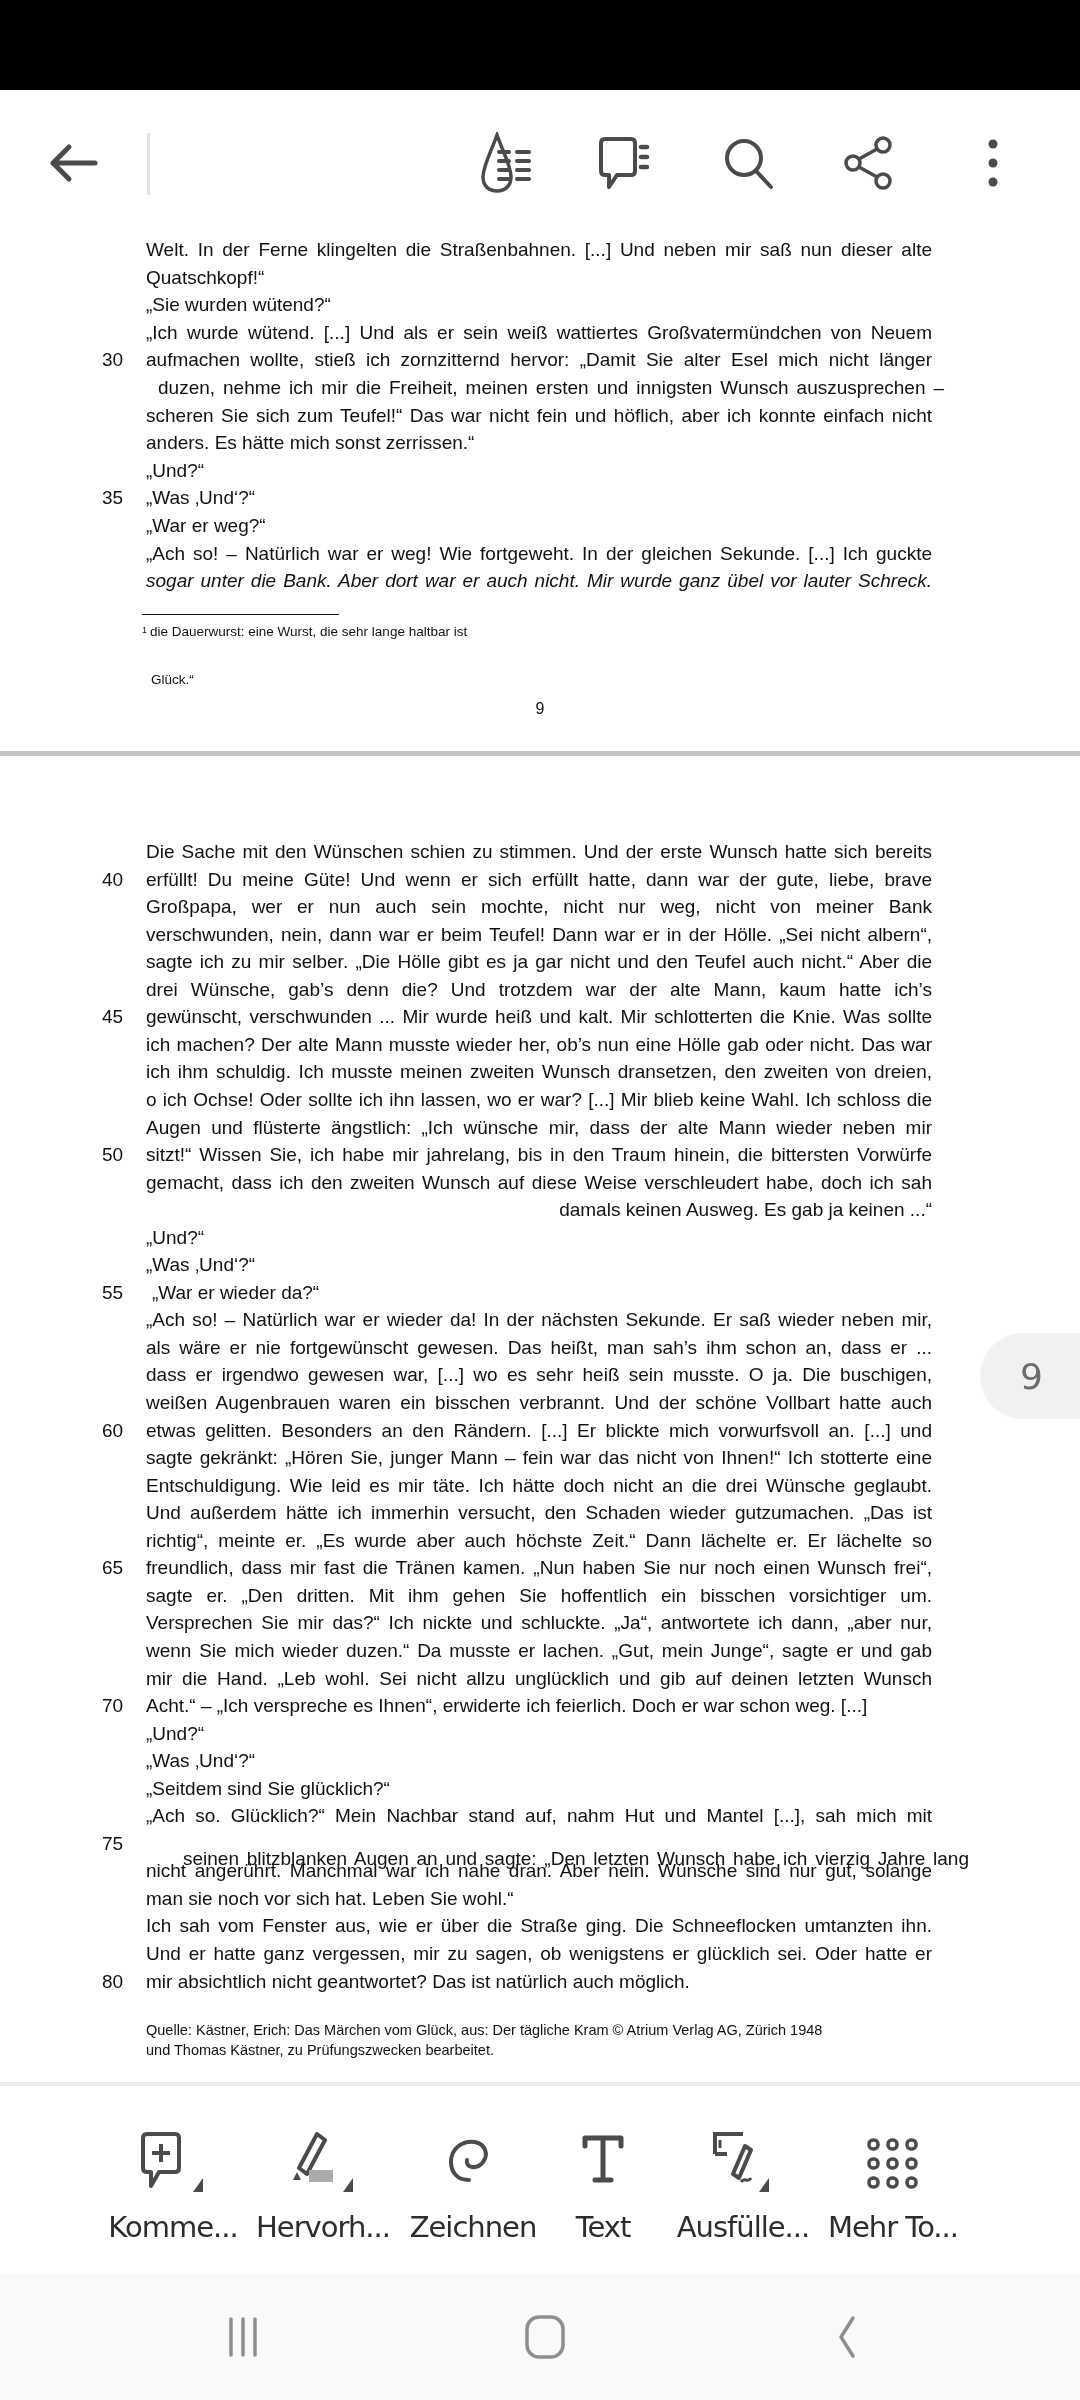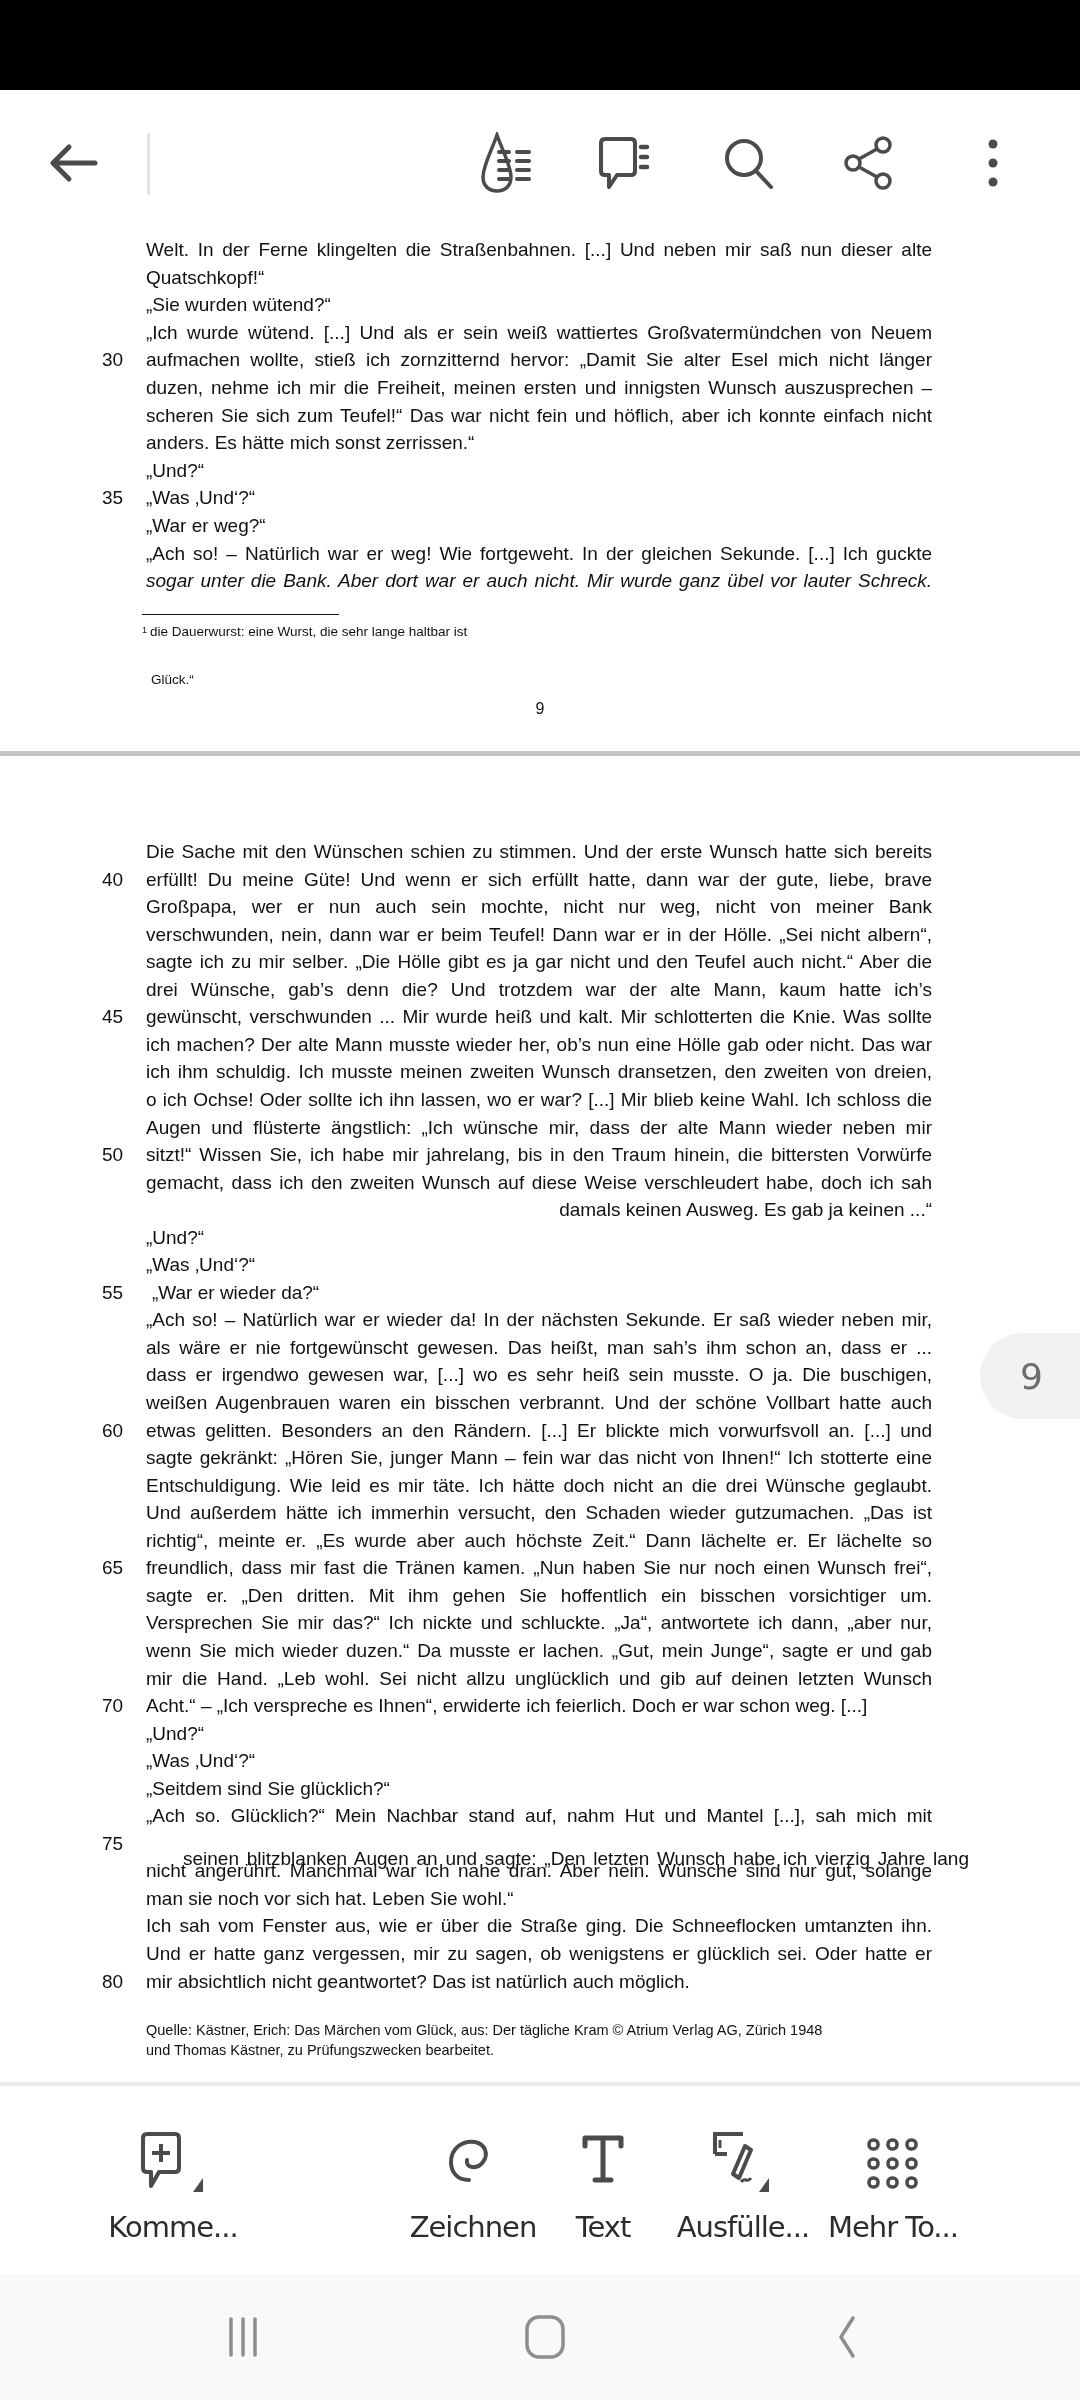--- a/index.html
+++ b/index.html
@@ -100,21 +100,21 @@
       <div class="line just" style="top: 0px;">Welt. In der Ferne klingelten die Straßenbahnen. [...] Und neben mir saß nun dieser alte</div>
       <div class="lnum" style="top: 27.6px;"></div>
       <div class="line" style="top: 27.6px;">Quatschkopf!“</div>
       <div class="lnum" style="top: 55.2px;"></div>
       <div class="line" style="top: 55.2px;">„Sie wurden wütend?“</div>
       <div class="lnum" style="top: 82.8px;"></div>
       <div class="line just" style="top: 82.8px;">„Ich wurde wütend. [...] Und als er sein weiß wattiertes Großvatermündchen von Neuem</div>
       <div class="lnum" style="top: 110.4px;">30</div>
       <div class="line just" style="top: 110.4px;">aufmachen wollte, stieß ich zornzitternd hervor: „Damit Sie alter Esel mich nicht länger</div>
       <div class="lnum" style="top: 138px;"></div>
-      <div class="line just" style="top: 138px;">duzen, nehme ich mir die Freiheit, meinen ersten und innigsten Wunsch auszusprechen –</div>
+      <div class="line just" style="top: 138px; margin-left: 12px;">duzen, nehme ich mir die Freiheit, meinen ersten und innigsten Wunsch auszusprechen –</div>
       <div class="lnum" style="top: 165.6px;"></div>
       <div class="line just" style="top: 165.6px;">scheren Sie sich zum Teufel!“ Das war nicht fein und höflich, aber ich konnte einfach nicht</div>
       <div class="lnum" style="top: 193.2px;"></div>
       <div class="line" style="top: 193.2px;">anders. Es hätte mich sonst zerrissen.“</div>
       <div class="lnum" style="top: 220.8px;"></div>
       <div class="line" style="top: 220.8px;">„Und?“</div>
       <div class="lnum" style="top: 248.4px;">35</div>
       <div class="line" style="top: 248.4px;">„Was ‚Und‘?“</div>
       <div class="lnum" style="top: 276px;"></div>
       <div class="line" style="top: 276px;">„War er weg?“</div>
@@ -230,20 +230,31 @@
     <div class="ticon">
       <svg width="80" height="64" viewBox="0 0 80 64">
           <path d="M14 2 H42 Q46 2 46 6 V36 Q46 40 42 40 H26 L18 54 V40 H14 Q10 40 10 36 V6 Q10 2 14 2 Z" stroke="#4b4b4b" stroke-width="4" fill="none" stroke-linejoin="round"></path>
           <line x1="28" y1="12" x2="28" y2="30" stroke="#4b4b4b" stroke-width="4"></line>
           <line x1="19" y1="21" x2="37" y2="21" stroke="#4b4b4b" stroke-width="4"></line>
           <path d="M60 60 L70 46 V60 Z" fill="#4b4b4b"></path>
         </svg>
     </div>
     <div class="tlabel">Komme...</div>
   </div>
+  <div class="tool" style="left:248px;">
+    <div class="ticon">
+      <svg width="80" height="64" viewBox="0 0 80 64">
+          <path d="M34 2 L42 8 L24 42 L16 36 Z" stroke="#4b4b4b" stroke-width="4" fill="none" stroke-linejoin="round"></path>
+          <path d="M14 40 L10 48 L18 48 Z" fill="#4b4b4b"></path>
+          <rect x="26" y="38" width="24" height="12" fill="#aaaaaa"></rect>
+          <path d="M60 60 L70 46 V60 Z" fill="#4b4b4b"></path>
+        </svg>
+    </div>
+    <div class="tlabel">Hervorh...</div>
+  </div>
   <div class="tool" style="left:398px;">
     <div class="ticon">
       <svg width="80" height="64" viewBox="0 0 80 64">
           <path d="M36 48 C24 48 18 40 18 30 C18 16 30 8 42 10 C52 12 56 22 50 30 C44 38 32 36 34 28" stroke="#4b4b4b" stroke-width="4" fill="none" stroke-linecap="round"></path>
         </svg>
     </div>
     <div class="tlabel">Zeichnen</div>
   </div>
   <div class="tool" style="left:528px;">
     <div class="ticon">

